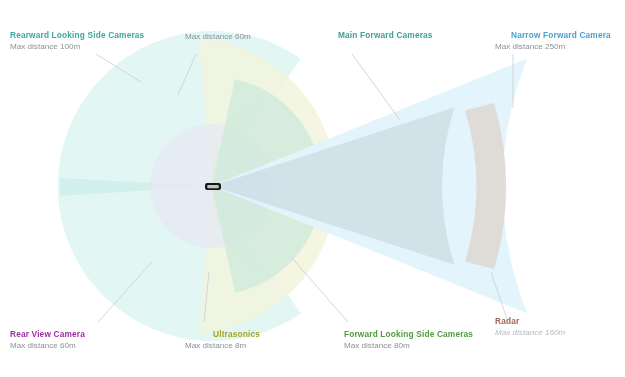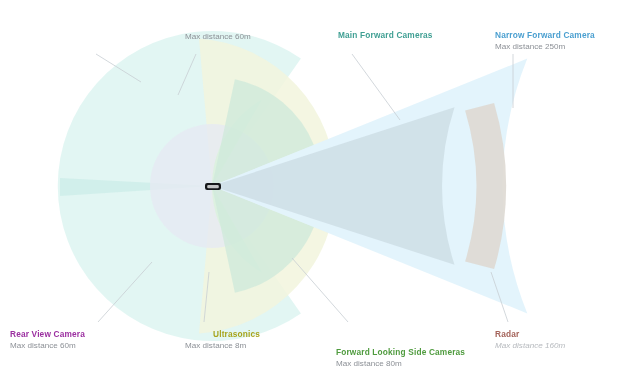--- a/index.html
+++ b/index.html
@@ -109,47 +109,51 @@
       <line x1="348" y1="322" x2="292" y2="258"></line>
       <line x1="508" y1="322" x2="491" y2="272"></line>
     </g>
 
     <g>
       <rect x="205" y="183" width="16" height="7" rx="2.2" fill="#16181a"></rect>
       <rect x="207.2" y="185" width="11.6" height="3.2" rx="1.2" fill="#ffffff" opacity="0.75"></rect>
     </g>
   </svg>
 
+  <div class="label" style="left:10px; top:30px;">
+    <span class="title" style="color: rgb(58, 169, 154);">Rearward Looking Side Cameras</span>
+    <span class="sub">Max distance 100m</span>
+  </div>
 
   <div class="label" style="left:185px; top:30px;">
     <span class="sub">Max distance 60m</span>
   </div>
 
   <div class="label" style="left:338px; top:30px;">
     <span class="title" style="color: rgb(63, 159, 147);">Main Forward Cameras</span>
   </div>
 
   <div class="label" style="left:495px; top:30px;">
-    <span class="title" style="color: rgb(74, 159, 208);">Narrow Forward Camera</span>
+    <span class="title" style="color: rgb(74, 159, 208); margin-left: 16px;">Narrow Forward Camera</span>
     <span class="sub">Max distance 250m</span>
   </div>
 
   <div class="label" style="left:10px; top:329px;">
     <span class="title" style="color: rgb(155, 47, 160);">Rear View Camera</span>
     <span class="sub">Max distance 60m</span>
   </div>
 
   <div class="label" style="left:185px; top:329px;">
     <span class="title" style="color: rgb(168, 164, 29); padding-left: 28px;">Ultrasonics</span>
     <span class="sub">Max distance 8m</span>
   </div>
 
-  <div class="label" style="left:336px; top:329px;margin-top:18px;">
+  <div class="label" style="left:344px; top:329px;">
     <span class="title" style="color: rgb(79, 155, 62);">Forward Looking Side Cameras</span>
     <span class="sub">Max distance 80m</span>
   </div>
 
-  <div class="label blurred" style="left:495px; top:329px;">
+  <div class="label blurred" style="left:495px; top:316px;">
     <span class="title" style="color: rgb(164, 99, 90);">Radar</span>
     <span class="sub">Max distance 160m</span>
   </div>
 
 </div>
 
 </body></html>

